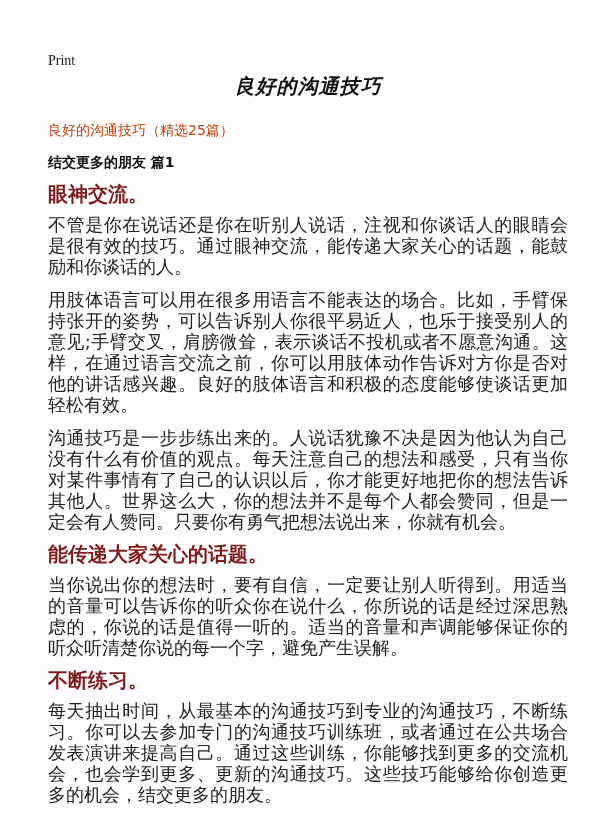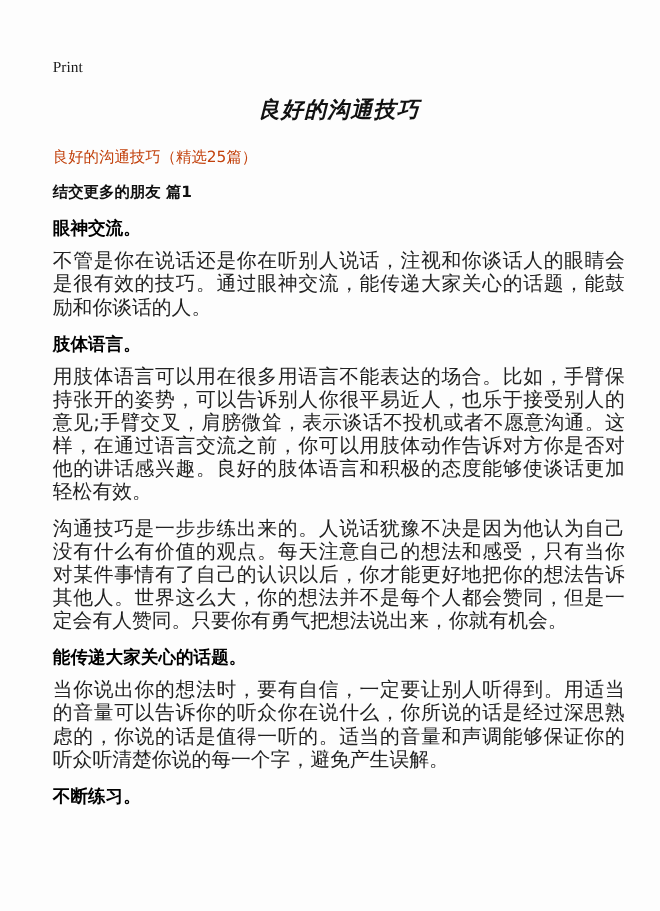--- a/index.html
+++ b/index.html
@@ -16,21 +16,20 @@
     .page {
       width: 600px;
       height: 828px;
       padding: 50px 32px 0 48px;
       background: #fdfdfd;
     }
     .print-label {
       font-family: "Liberation Serif", "DejaVu Serif", serif;
       font-size: 14px;
       color: #1a1a1a;
-      margin-bottom: 12px;
       display: inline-block;
       cursor: pointer;
     }
     .page-title {
       font-size: 20px;
       font-weight: 700;
       color: #111;
       text-align: center;
       margin: 4px 0 20px 0;
       letter-spacing: 1px;
@@ -43,23 +42,23 @@
       line-height: 21px;
     }
     .section-heading {
       font-size: 14px;
       font-weight: 700;
       color: #111;
       margin: 4px 0 11px 0;
       line-height: 21px;
     }
     .block-heading {
-      font-size: 16px;
+      font-size: 20px;
       font-weight: 700;
-      color: #000000;
+      color: #7f1d1d;
       margin: 4px 0 9px 0;
       line-height: 21px;
     }
     .body-para {
       font-size: 18px;
       color: #222;
       line-height: 21px;
       margin: 0 0 12px 0;
       text-align: justify;
       word-break: break-all;
@@ -75,24 +74,24 @@
 
   <h1 class="page-title">良好的沟通技巧</h1>
 
   <p class="subtitle">良好的沟通技巧（精选25篇）</p>
 
   <h2 class="section-heading">结交更多的朋友 篇1</h2>
 
   <h3 class="block-heading">眼神交流。</h3>
   <p class="body-para">不管是你在说话还是你在听别人说话，注视和你谈话人的眼睛会是很有效的技巧。通过眼神交流，能传递大家关心的话题，能鼓励和你谈话的人。</p>
 
-  <h3 class="block-heading">肢体语言。</h3>
   <p class="body-para">用肢体语言可以用在很多用语言不能表达的场合。比如，手臂保持张开的姿势，可以告诉别人你很平易近人，也乐于接受别人的意见;手臂交叉，肩膀微耸，表示谈话不投机或者不愿意沟通。这样，在通过语言交流之前，你可以用肢体动作告诉对方你是否对他的讲话感兴趣。良好的肢体语言和积极的态度能够使谈话更加轻松有效。</p>
 
   <p class="body-para">沟通技巧是一步步练出来的。人说话犹豫不决是因为他认为自己没有什么有价值的观点。每天注意自己的想法和感受，只有当你对某件事情有了自己的认识以后，你才能更好地把你的想法告诉其他人。世界这么大，你的想法并不是每个人都会赞同，但是一定会有人赞同。只要你有勇气把想法说出来，你就有机会。</p>
 
   <h3 class="block-heading">能传递大家关心的话题。</h3>
   <p class="body-para">当你说出你的想法时，要有自信，一定要让别人听得到。用适当的音量可以告诉你的听众你在说什么，你所说的话是经过深思熟虑的，你说的话是值得一听的。适当的音量和声调能够保证你的听众听清楚你说的每一个字，避免产生误解。</p>
 
   <h3 class="block-heading">不断练习。</h3>
+  <p class="body-para">每天抽出时间，从最基本的沟通技巧到专业的沟通技巧，不断练习。你可以去参加专门的沟通技巧训练班，或者通过在公共场合发表演讲来提高自己。通过这些训练，你能够找到更多的交流机会，也会学到更多、更新的沟通技巧。这些技巧能够给你创造更多的机会，结交更多的朋友。</p>
 
 
 </div>
 
 </body></html>

